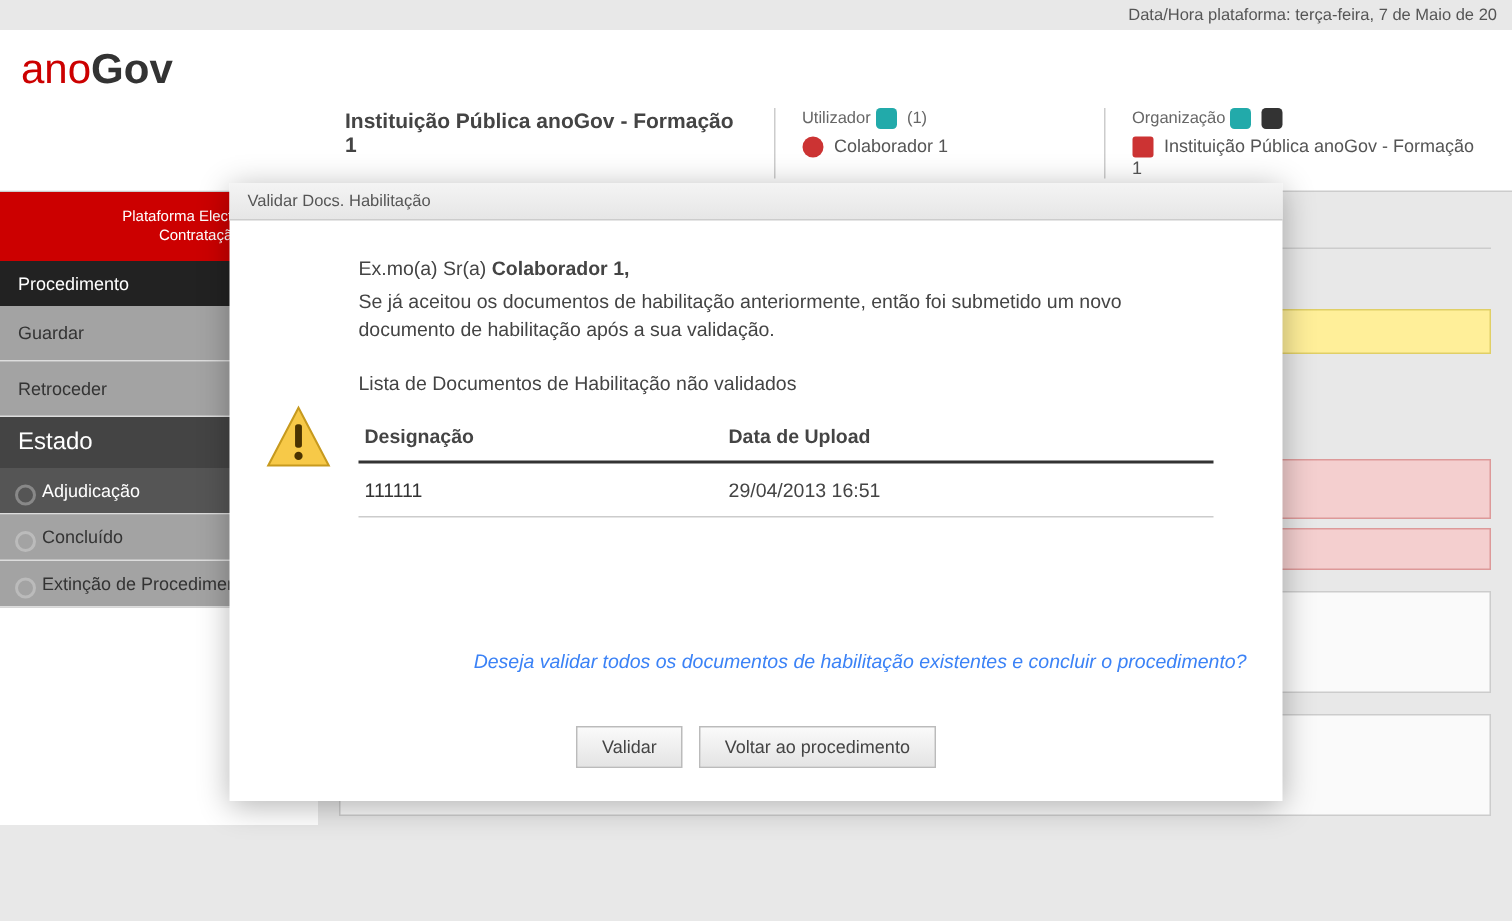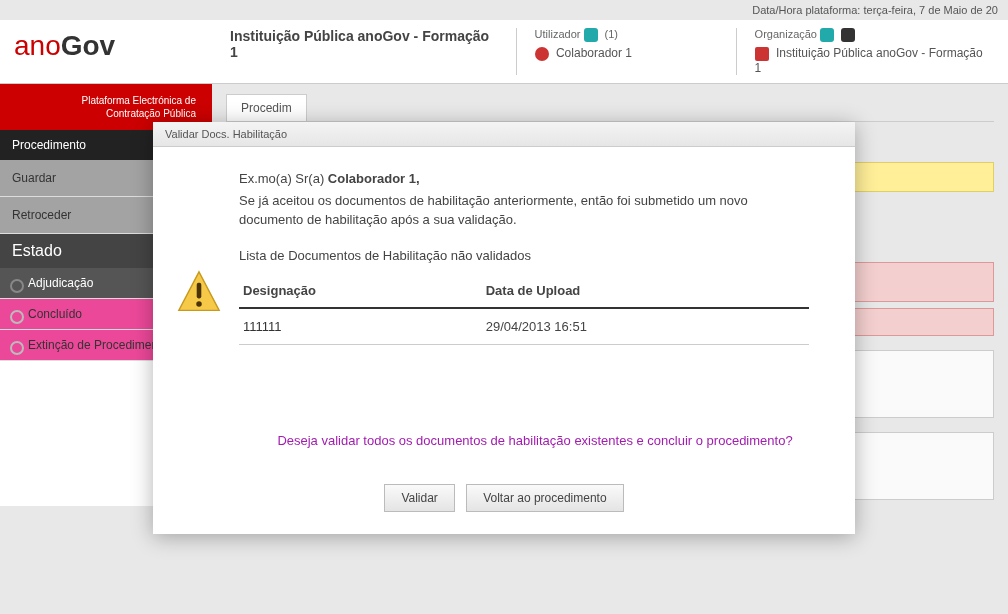--- a/index.html
+++ b/index.html
@@ -40,20 +40,21 @@
     }
     .header-info {
       flex: 1;
       display: flex;
       padding: 8px 0;
     }
     .header-col {
       padding: 0 18px;
       border-left: 1px solid #ccc;
       min-width: 220px;
+      margin-top: 44px;
     }
     .header-col:first-child { border-left: none; }
     .header-col h3 {
       font-size: 14px;
       font-weight: bold;
       color: #444;
       margin-bottom: 2px;
     }
     .header-col .lbl {
       font-size: 11px;
@@ -112,21 +113,21 @@
     .ic-redarr { background: linear-gradient(#f55, #c22); }
     .sb-dark {
       background: #444;
       color: #fff;
       padding: 8px 12px;
       font-size: 16px;
     }
     .sb-sub {
       padding: 8px 12px 8px 28px;
       font-size: 12px;
-      background: #ec4899;
+      background: #a3a3a3;
       border-bottom: 1px solid #ddd;
       cursor: pointer;
       position: relative;
     }
     .sb-sub::before {
       content: '';
       position: absolute;
       left: 10px; top: 11px;
       width: 10px; height: 10px;
       border: 2px solid #bbb;
@@ -270,24 +271,25 @@
       border-bottom: 1px solid #ccc;
       font-size: 13px;
     }
     .doc-link { color: #333; cursor: pointer; }
     .modal-footer {
       text-align: center;
       padding: 0 24px 22px;
     }
     .modal-footer p {
       font-size: 13px;
-      color: #a21caf;
+      color: #3b82f6;
       margin-bottom: 36px;
-      text-align: center;
+      text-align: right;
       padding-left: 62px;
+      font-style: italic;
     }
     .btn {
       display: inline-block;
       background: linear-gradient(#fafafa, #e4e4e4);
       border: 1px solid #bbb;
       padding: 6px 16px;
       font-size: 12px;
       color: #444;
       cursor: pointer;
       margin: 0 4px;

